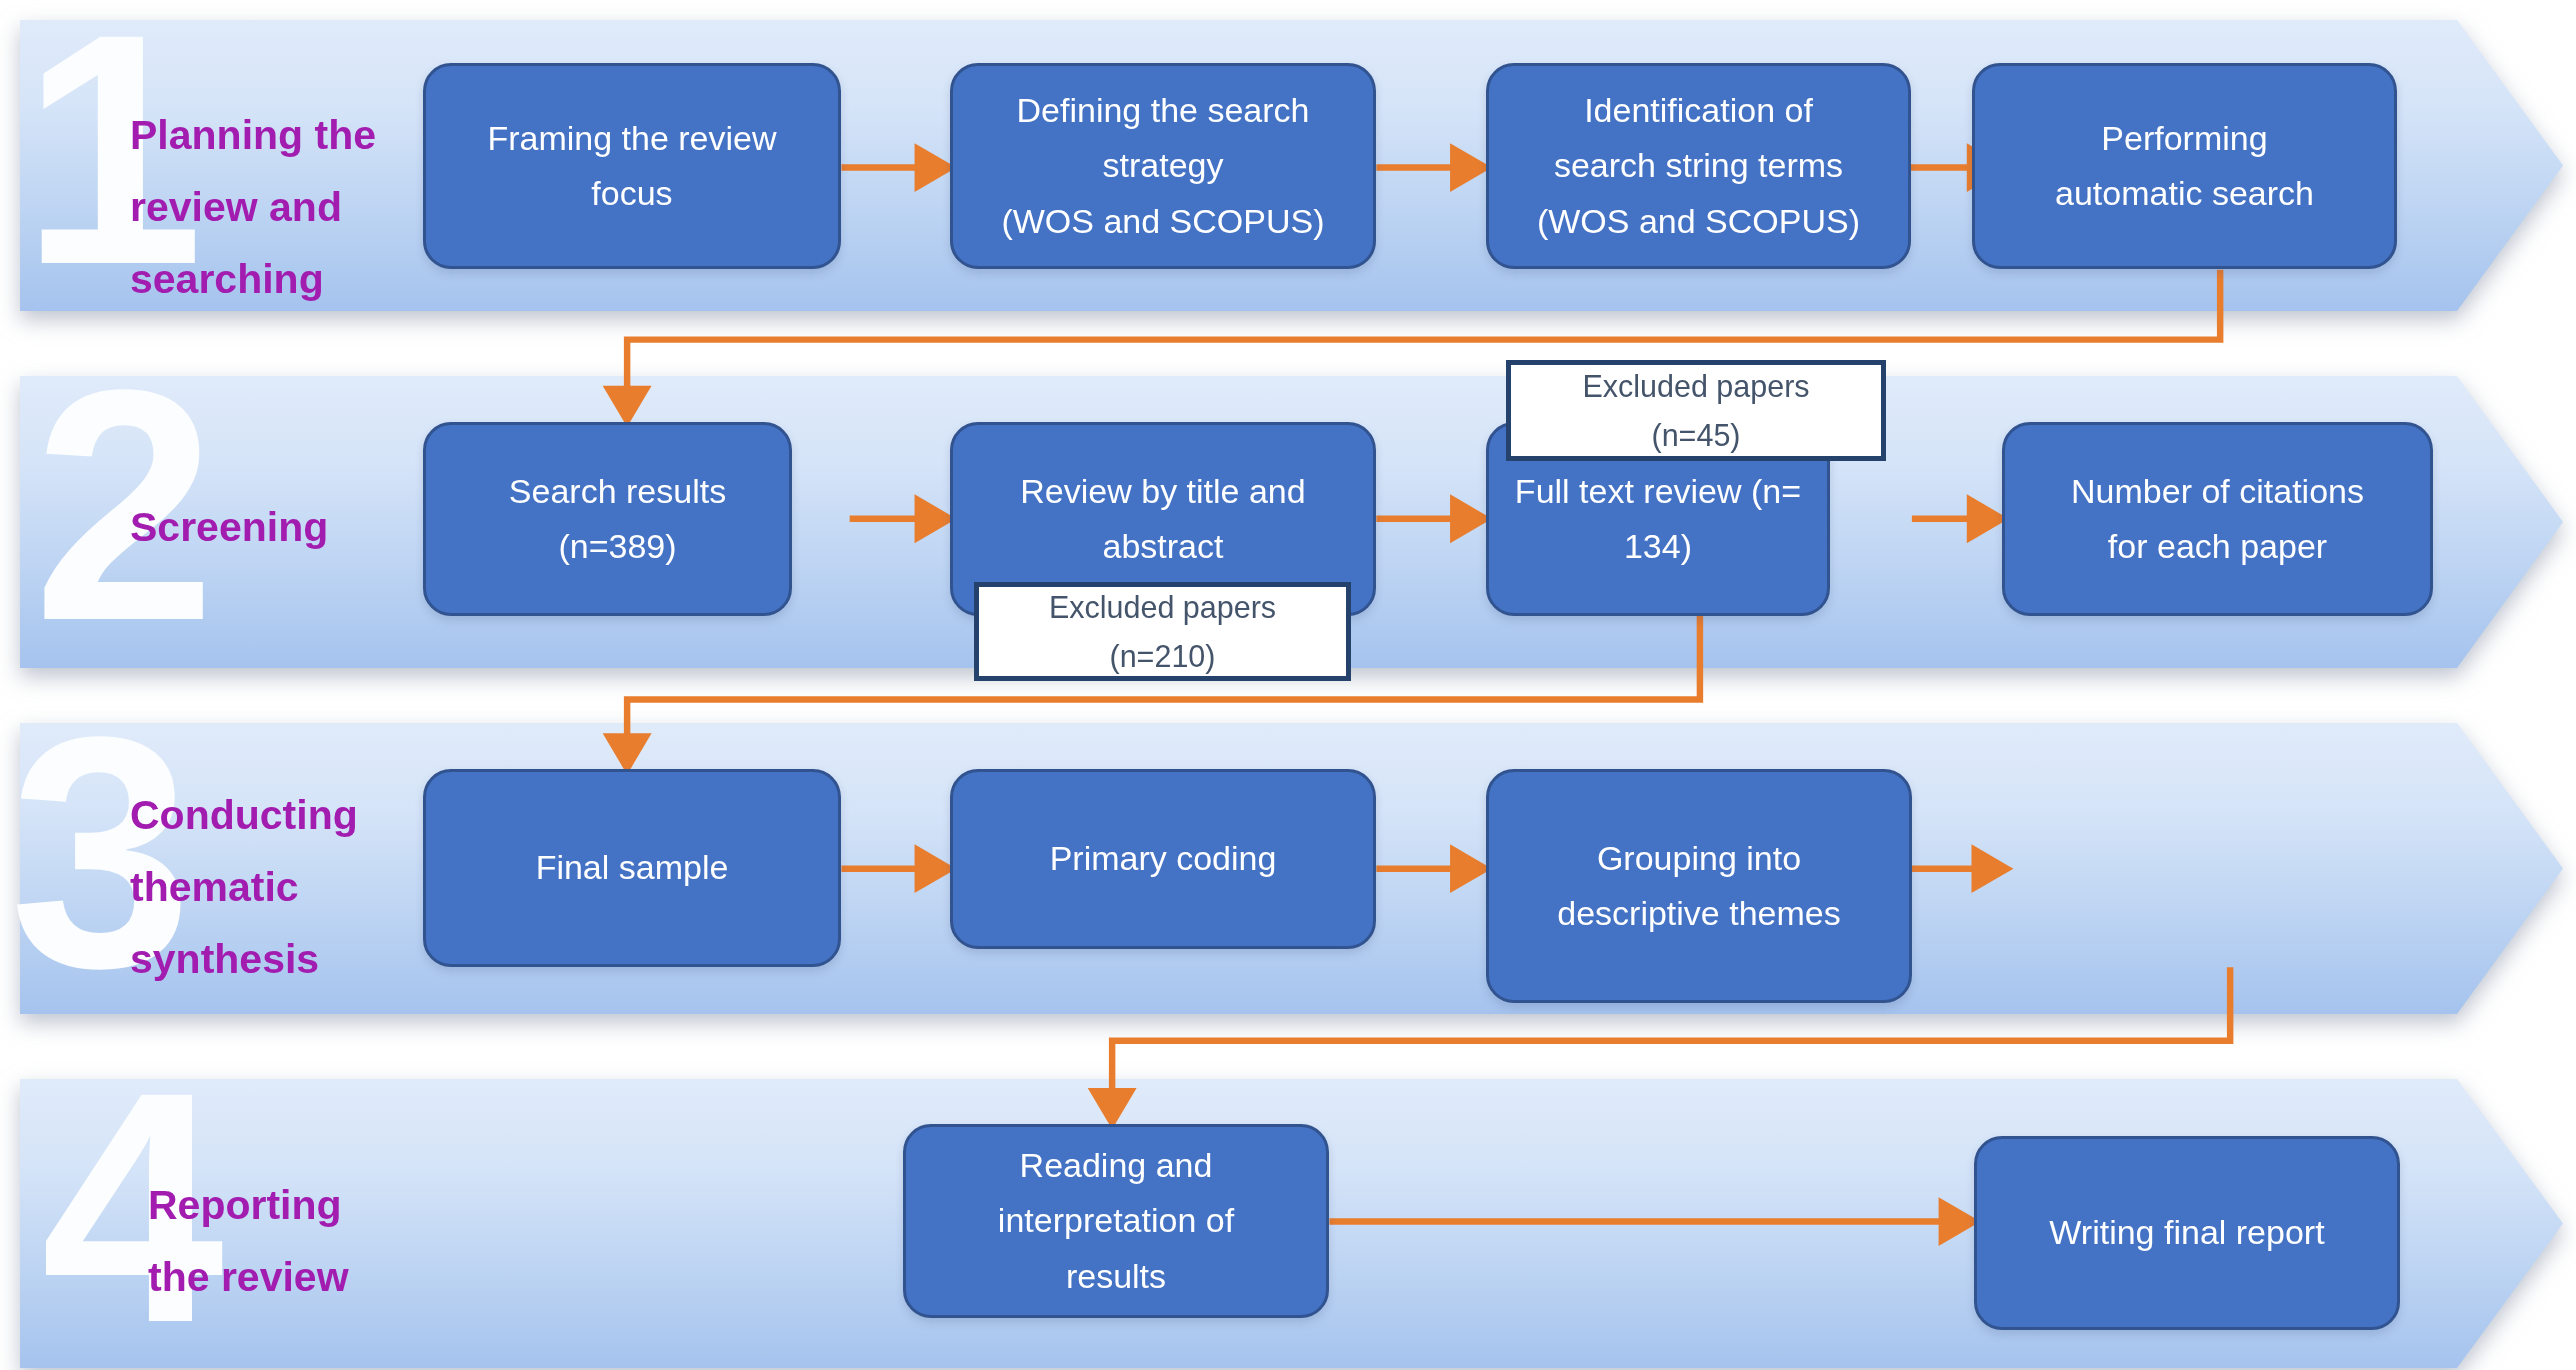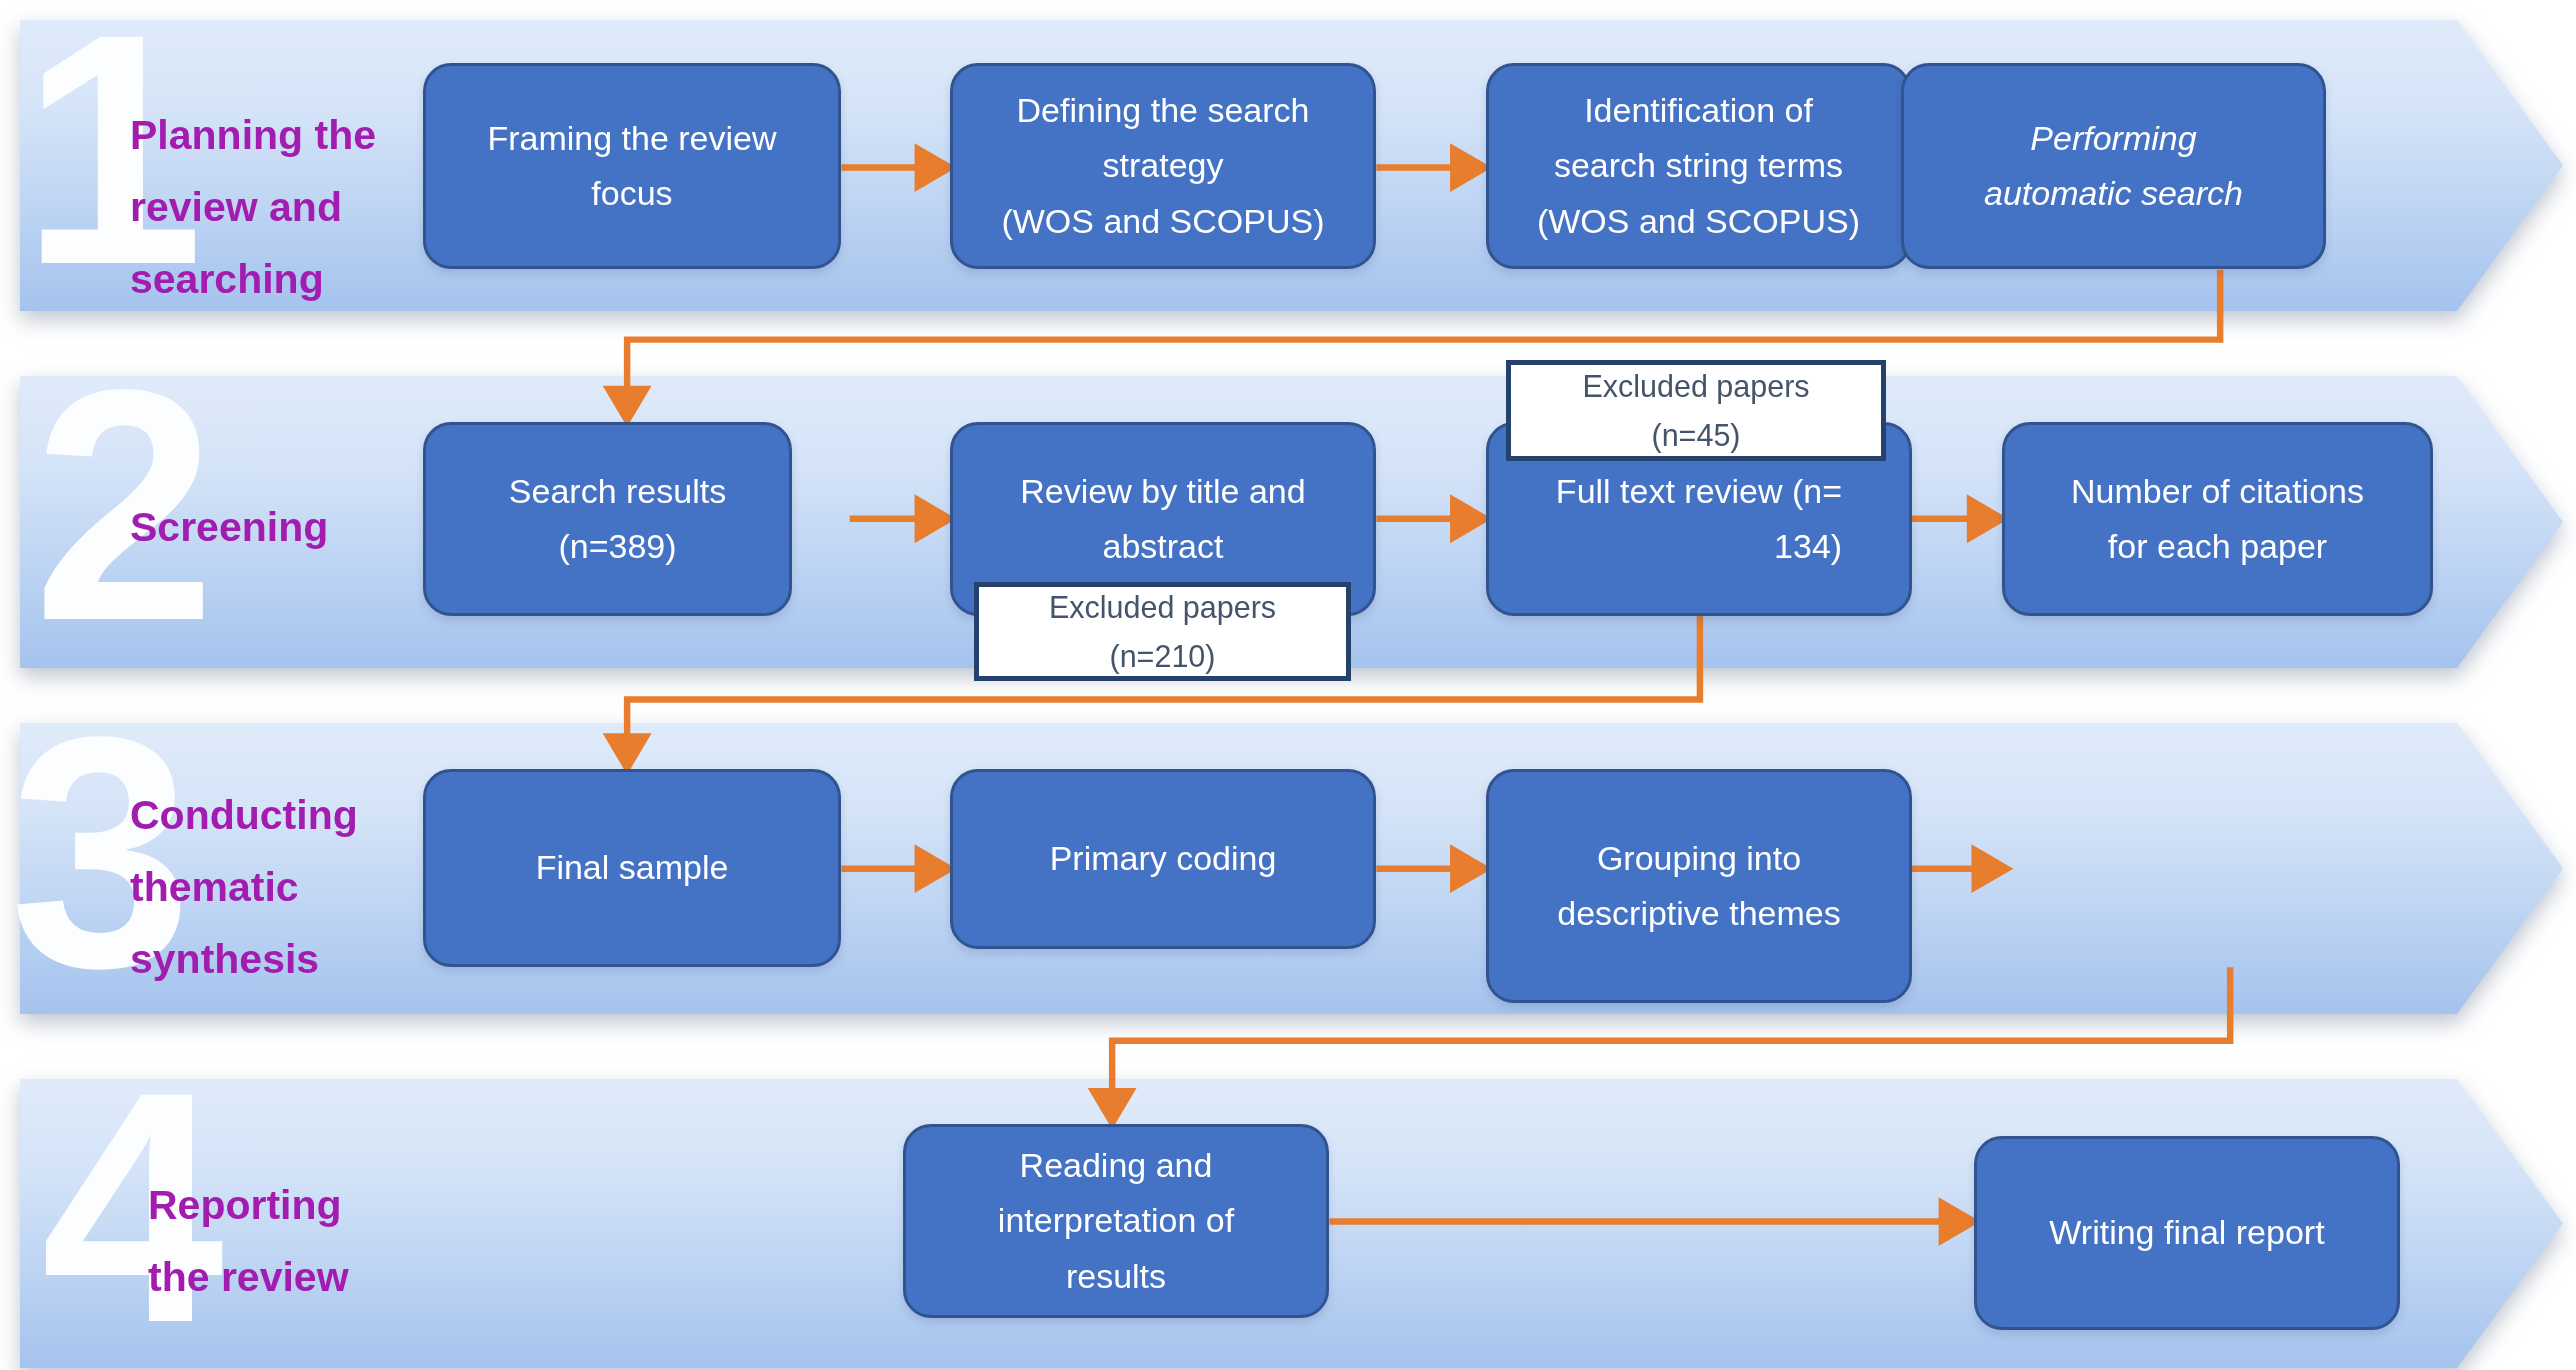--- a/index.html
+++ b/index.html
@@ -123,28 +123,28 @@
   </svg>
 
   <div class="node" style="left:423px;top:63px;width:418px;height:206px;">Framing the review
 focus</div>
   <div class="node" style="left:950px;top:63px;width:426px;height:206px;">Defining the search
 strategy
 (WOS and SCOPUS)</div>
   <div class="node" style="left:1486px;top:63px;width:425px;height:206px;">Identification of
 search string terms
 (WOS and SCOPUS)</div>
-  <div class="node" style="left:1901px;top:63px;width:425px;height:206px;font-style:italic;">Performing
+  <div class="node" style="left:1972px;top:63px;width:425px;height:206px;">Performing
 automatic search</div>
 
   <div class="node" style="left:423px;top:422px;width:369px;height:194px;padding-left:20px;">Search results
 (n=389)</div>
   <div class="node" style="left:950px;top:422px;width:426px;height:194px;">Review by title and
 abstract</div>
-  <div class="node" style="left:1486px;top:422px;width:426px;height:194px;text-align:right;">Full text review (n=
+  <div class="node" style="left:1486px;top:422px;width:344px;height:194px;">Full text review (n=
 134)</div>
   <div class="node" style="left:2002px;top:422px;width:431px;height:194px;">Number of citations
 for each paper</div>
 
   <div class="node" style="left:423px;top:769px;width:418px;height:198px;">Final sample</div>
   <div class="node" style="left:950px;top:769px;width:426px;height:180px;">Primary coding</div>
   <div class="node" style="left:1486px;top:769px;width:426px;height:234px;">Grouping into
 descriptive themes</div>
 
   <div class="node" style="left:903px;top:1124px;width:426px;height:194px;">Reading and

